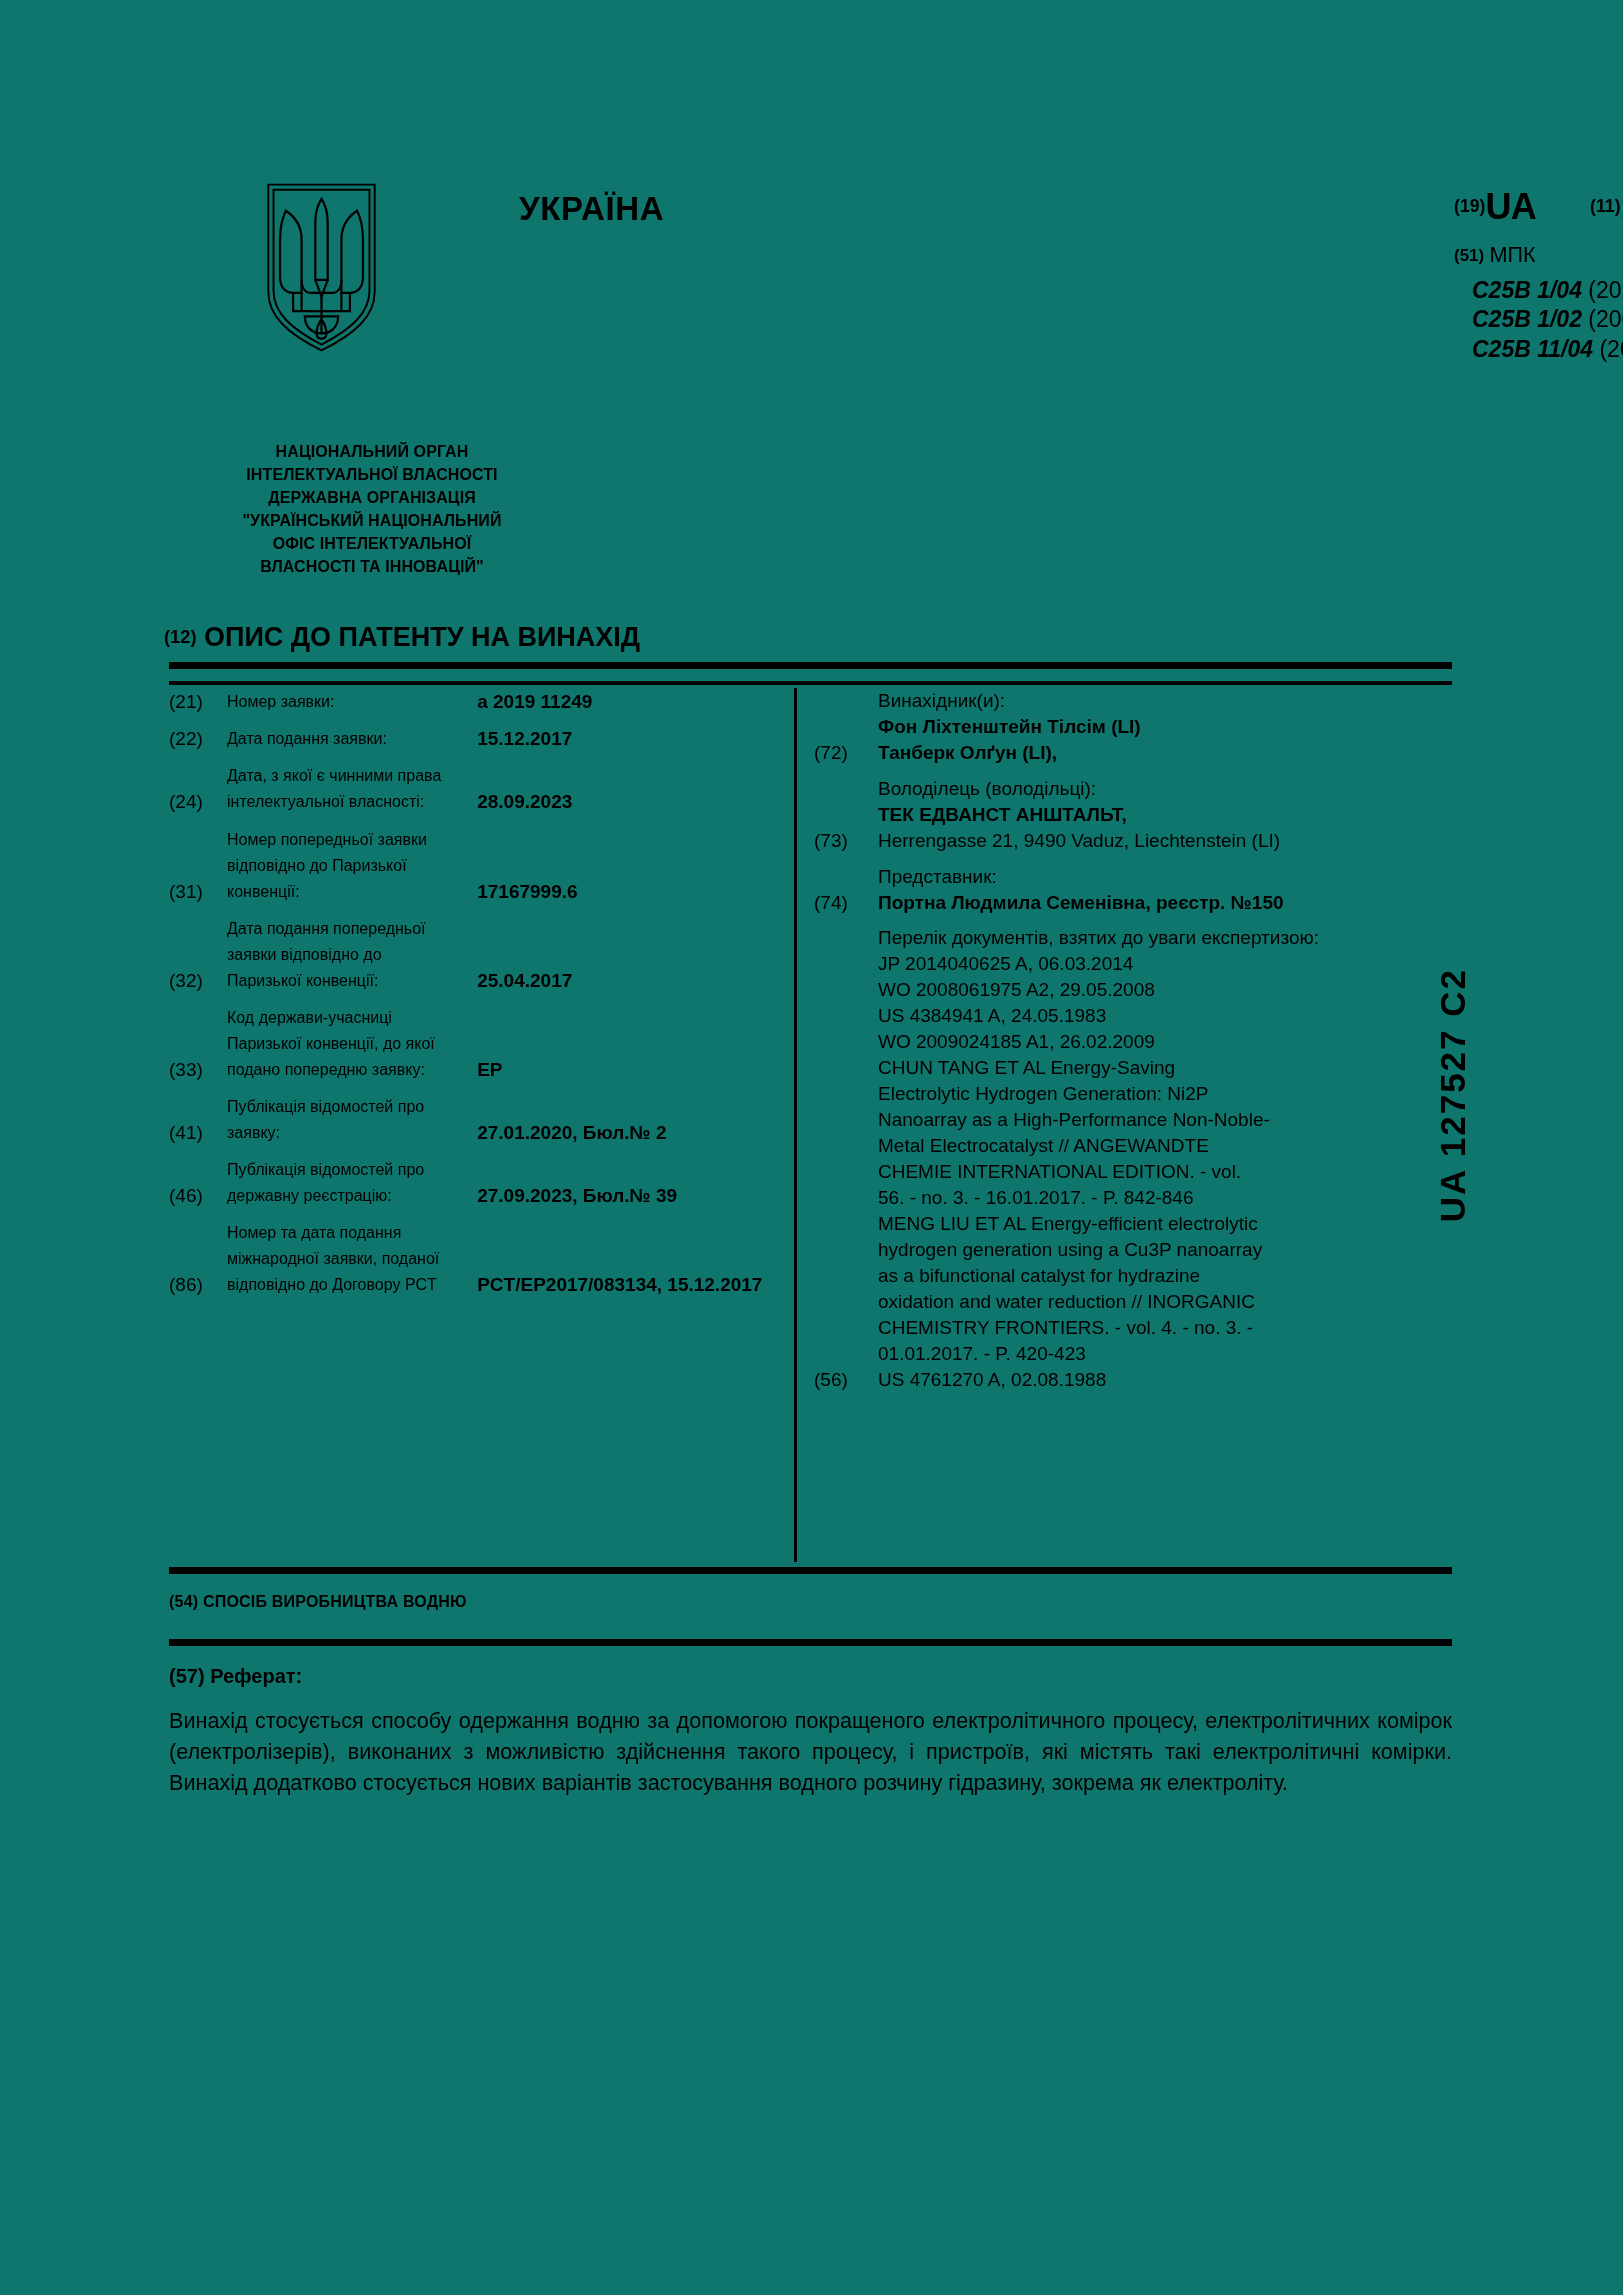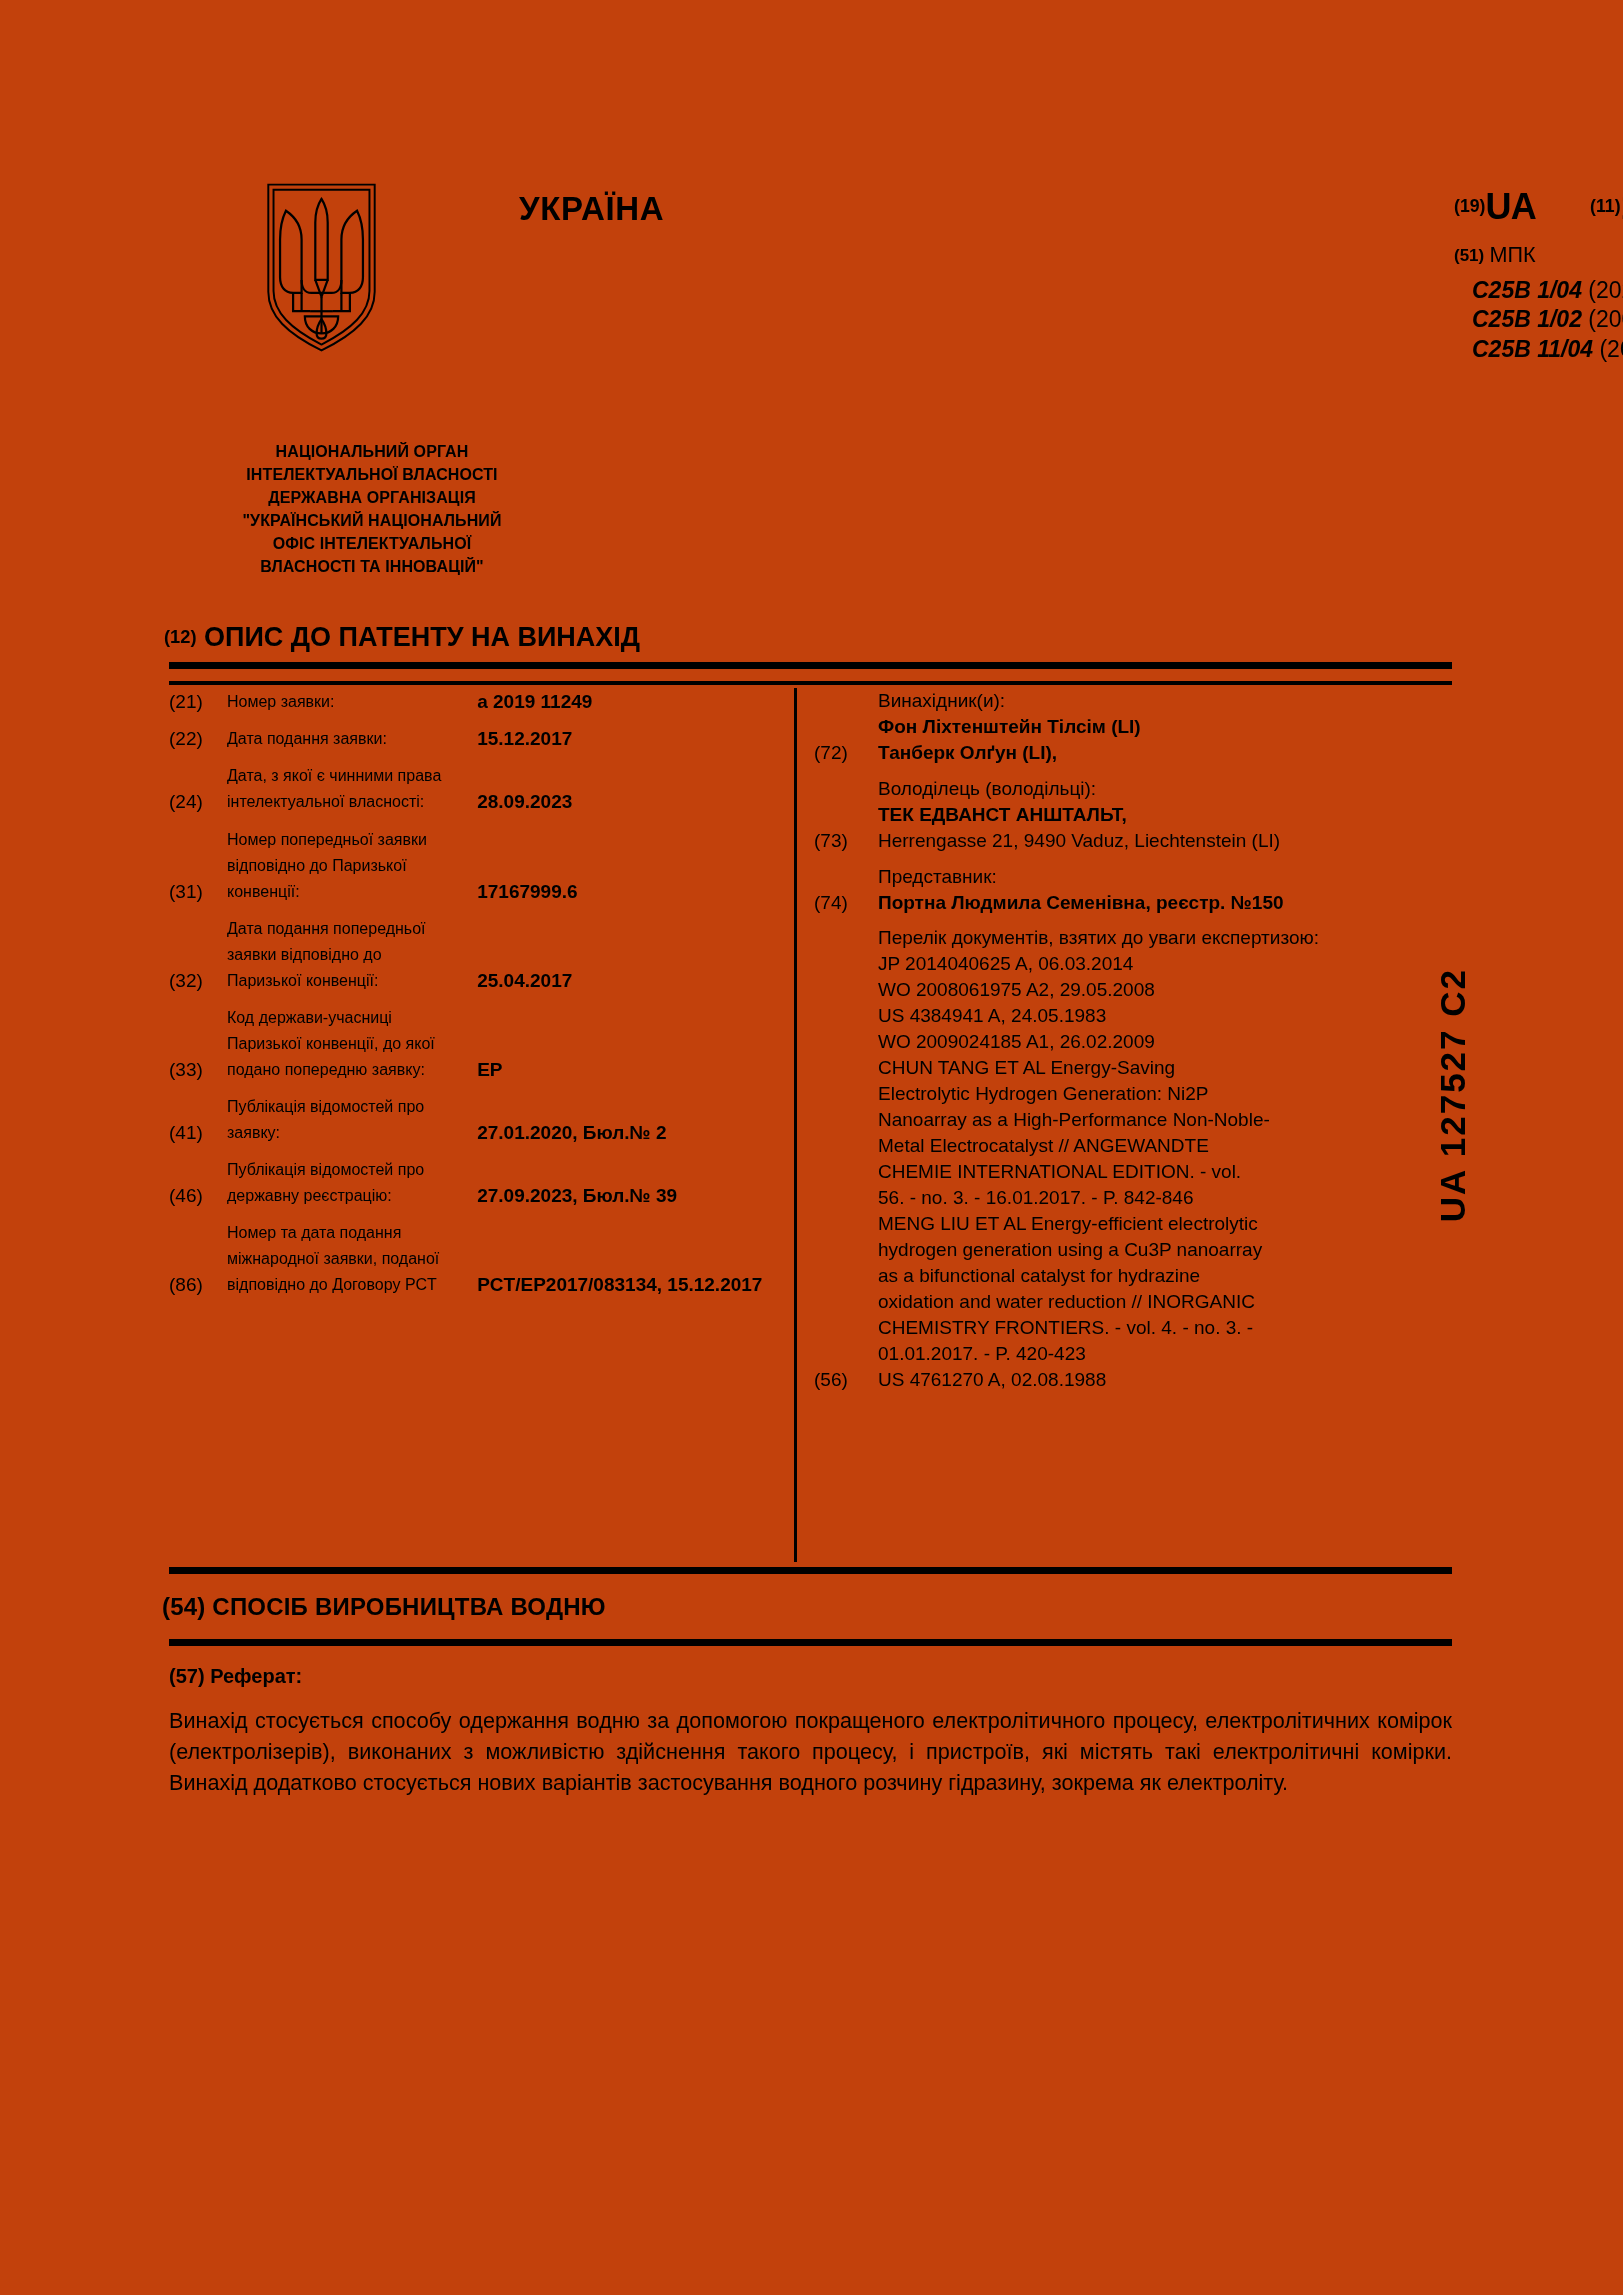--- a/index.html
+++ b/index.html
@@ -8,21 +8,21 @@
     background: #ffffff;
   }
   body {
     font-family: "Liberation Sans", sans-serif;
     color: #000000;
   }
   .page {
     position: relative;
     width: 1623px;
     height: 2295px;
-    background: #c2410c;
+    background: #0f766e;
     overflow: hidden;
   }
 
   
   .header {
     position: absolute;
     left: 169px;
     top: 170px;
     width: 1283px;
     height: 236px;
@@ -216,23 +216,23 @@
   }
   .col-right .f-code { width: 64px; }
   .refs .ref-line {
     font-size: 19px;
     line-height: 26px;
   }
 
   
   .invention-title {
     position: absolute;
-    left: 162px;
+    left: 169px;
     top: 1593px;
-    font-size: 24px;
+    font-size: 16px;
     font-weight: bold;
     letter-spacing: 0.2px;
     white-space: nowrap;
   }
   .invention-title .ti-inid { font-weight: bold; }
   .rule-r4 { top: 1639px; }
 
   
   .abstract-label {
     position: absolute;

